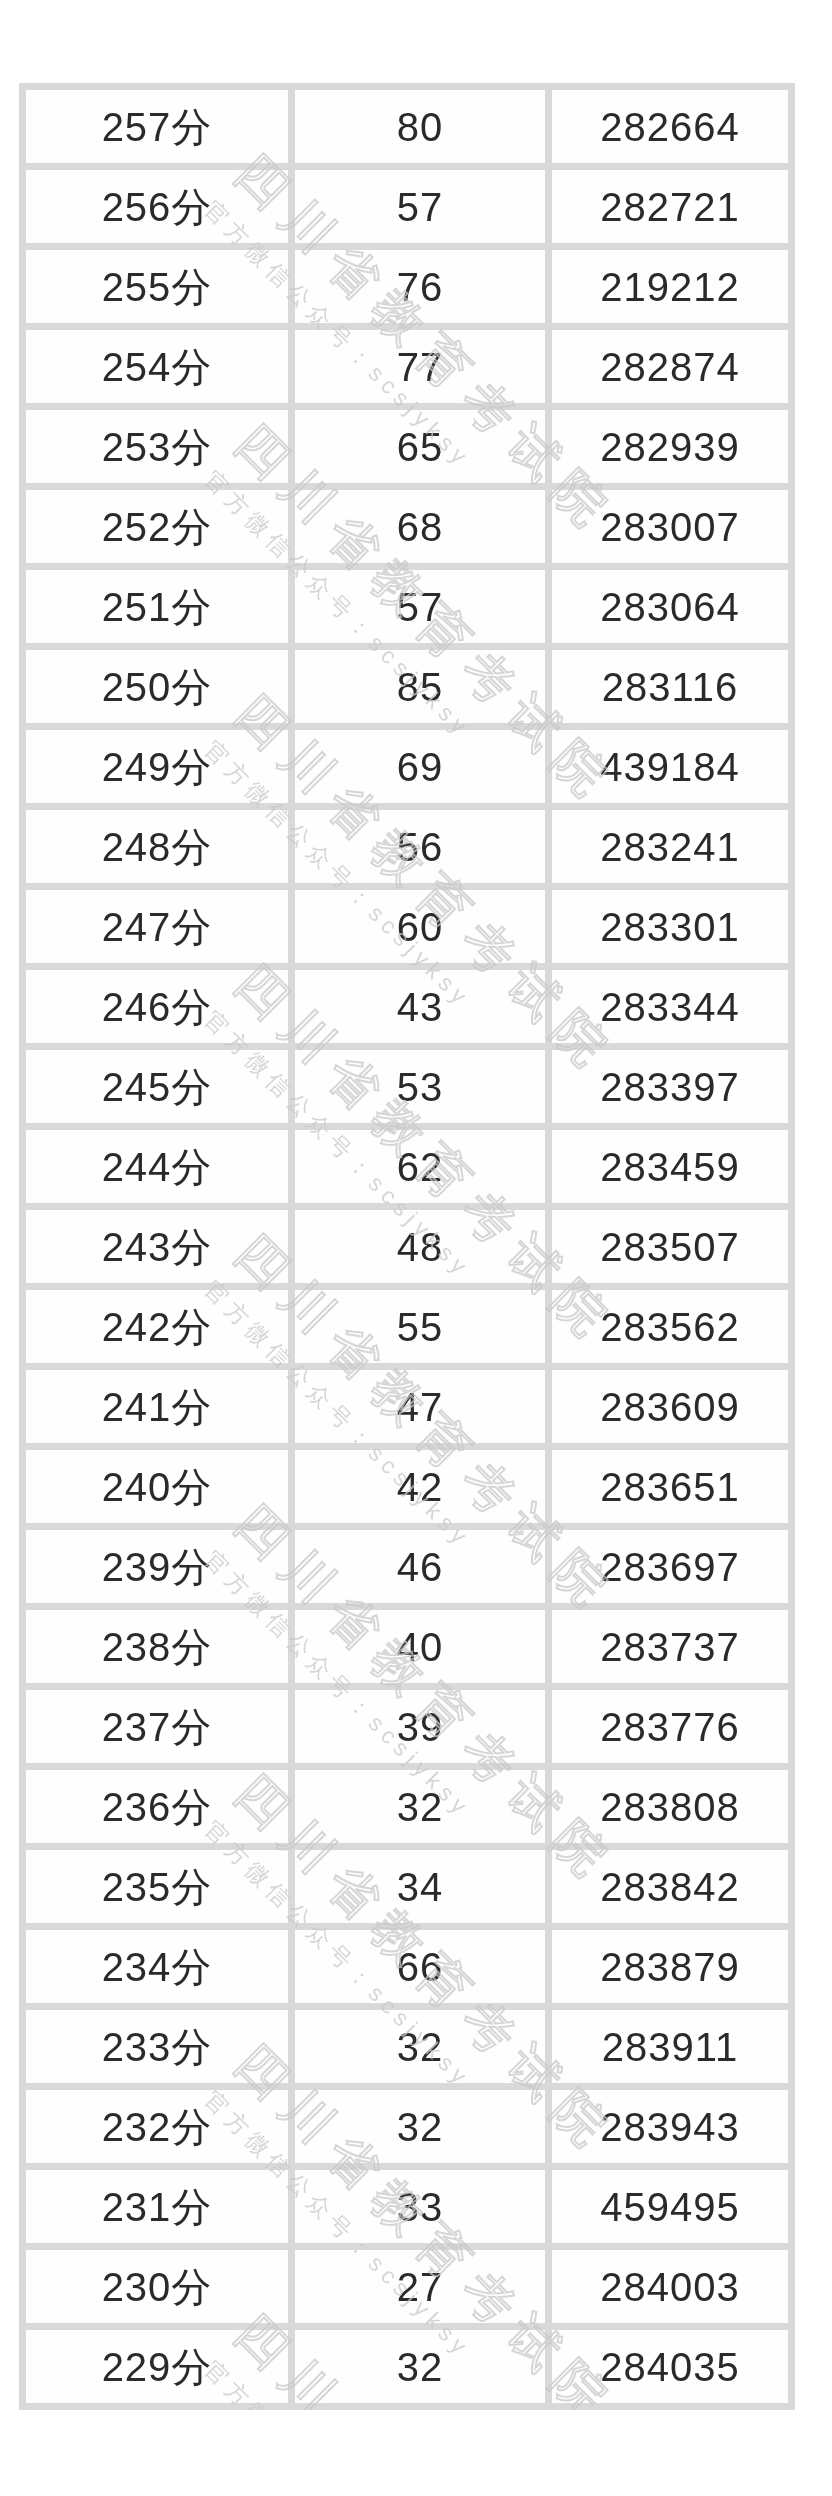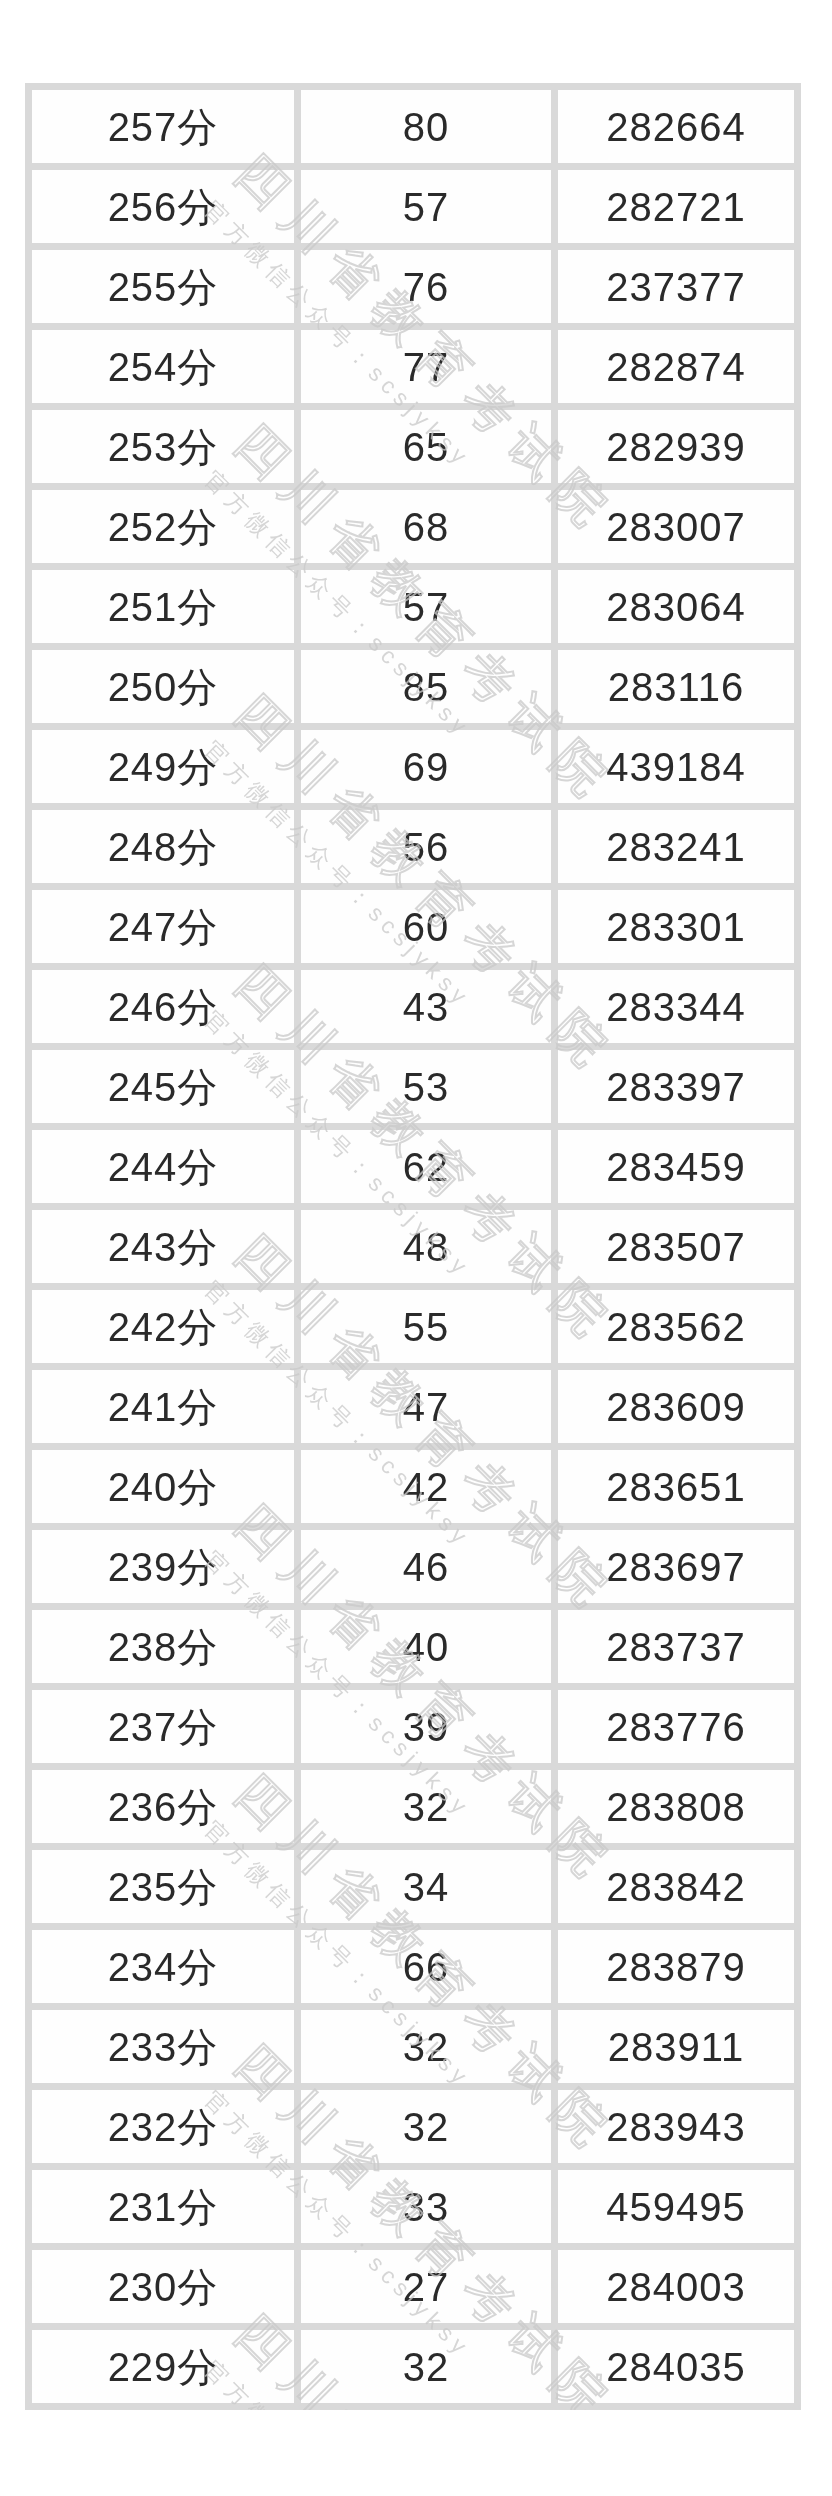--- a/index.html
+++ b/index.html
@@ -10,21 +10,21 @@
     --page-background:#ffffff;
   }
   html,body{margin:0;padding:0;}
   body{
     width:832px;height:2496px;
     background:var(--page-background);
     font-family:"Liberation Sans","DejaVu Sans",sans-serif;
     position:relative;overflow:hidden;
   }
   .score-table{
-    position:absolute;left:25px;top:83px;width:776px;
+    position:absolute;left:19px;top:83px;width:776px;
     box-sizing:border-box;
     background:var(--grid-line);
     padding:7px;
     display:grid;
     grid-template-columns:262px 250px 1fr;
     grid-auto-rows:73px;
     gap:7px;
   }
   .row{display:contents;}
   .cell{
@@ -73,21 +73,21 @@
 
   <div class="row">
     <div class="cell">256分</div>
     <div class="cell">57</div>
     <div class="cell">282721</div>
   </div>
 
   <div class="row">
     <div class="cell">255分</div>
     <div class="cell">76</div>
-    <div class="cell">237377</div>
+    <div class="cell">219212</div>
   </div>
 
   <div class="row">
     <div class="cell">254分</div>
     <div class="cell">77</div>
     <div class="cell">282874</div>
   </div>
 
   <div class="row">
     <div class="cell">253分</div>

